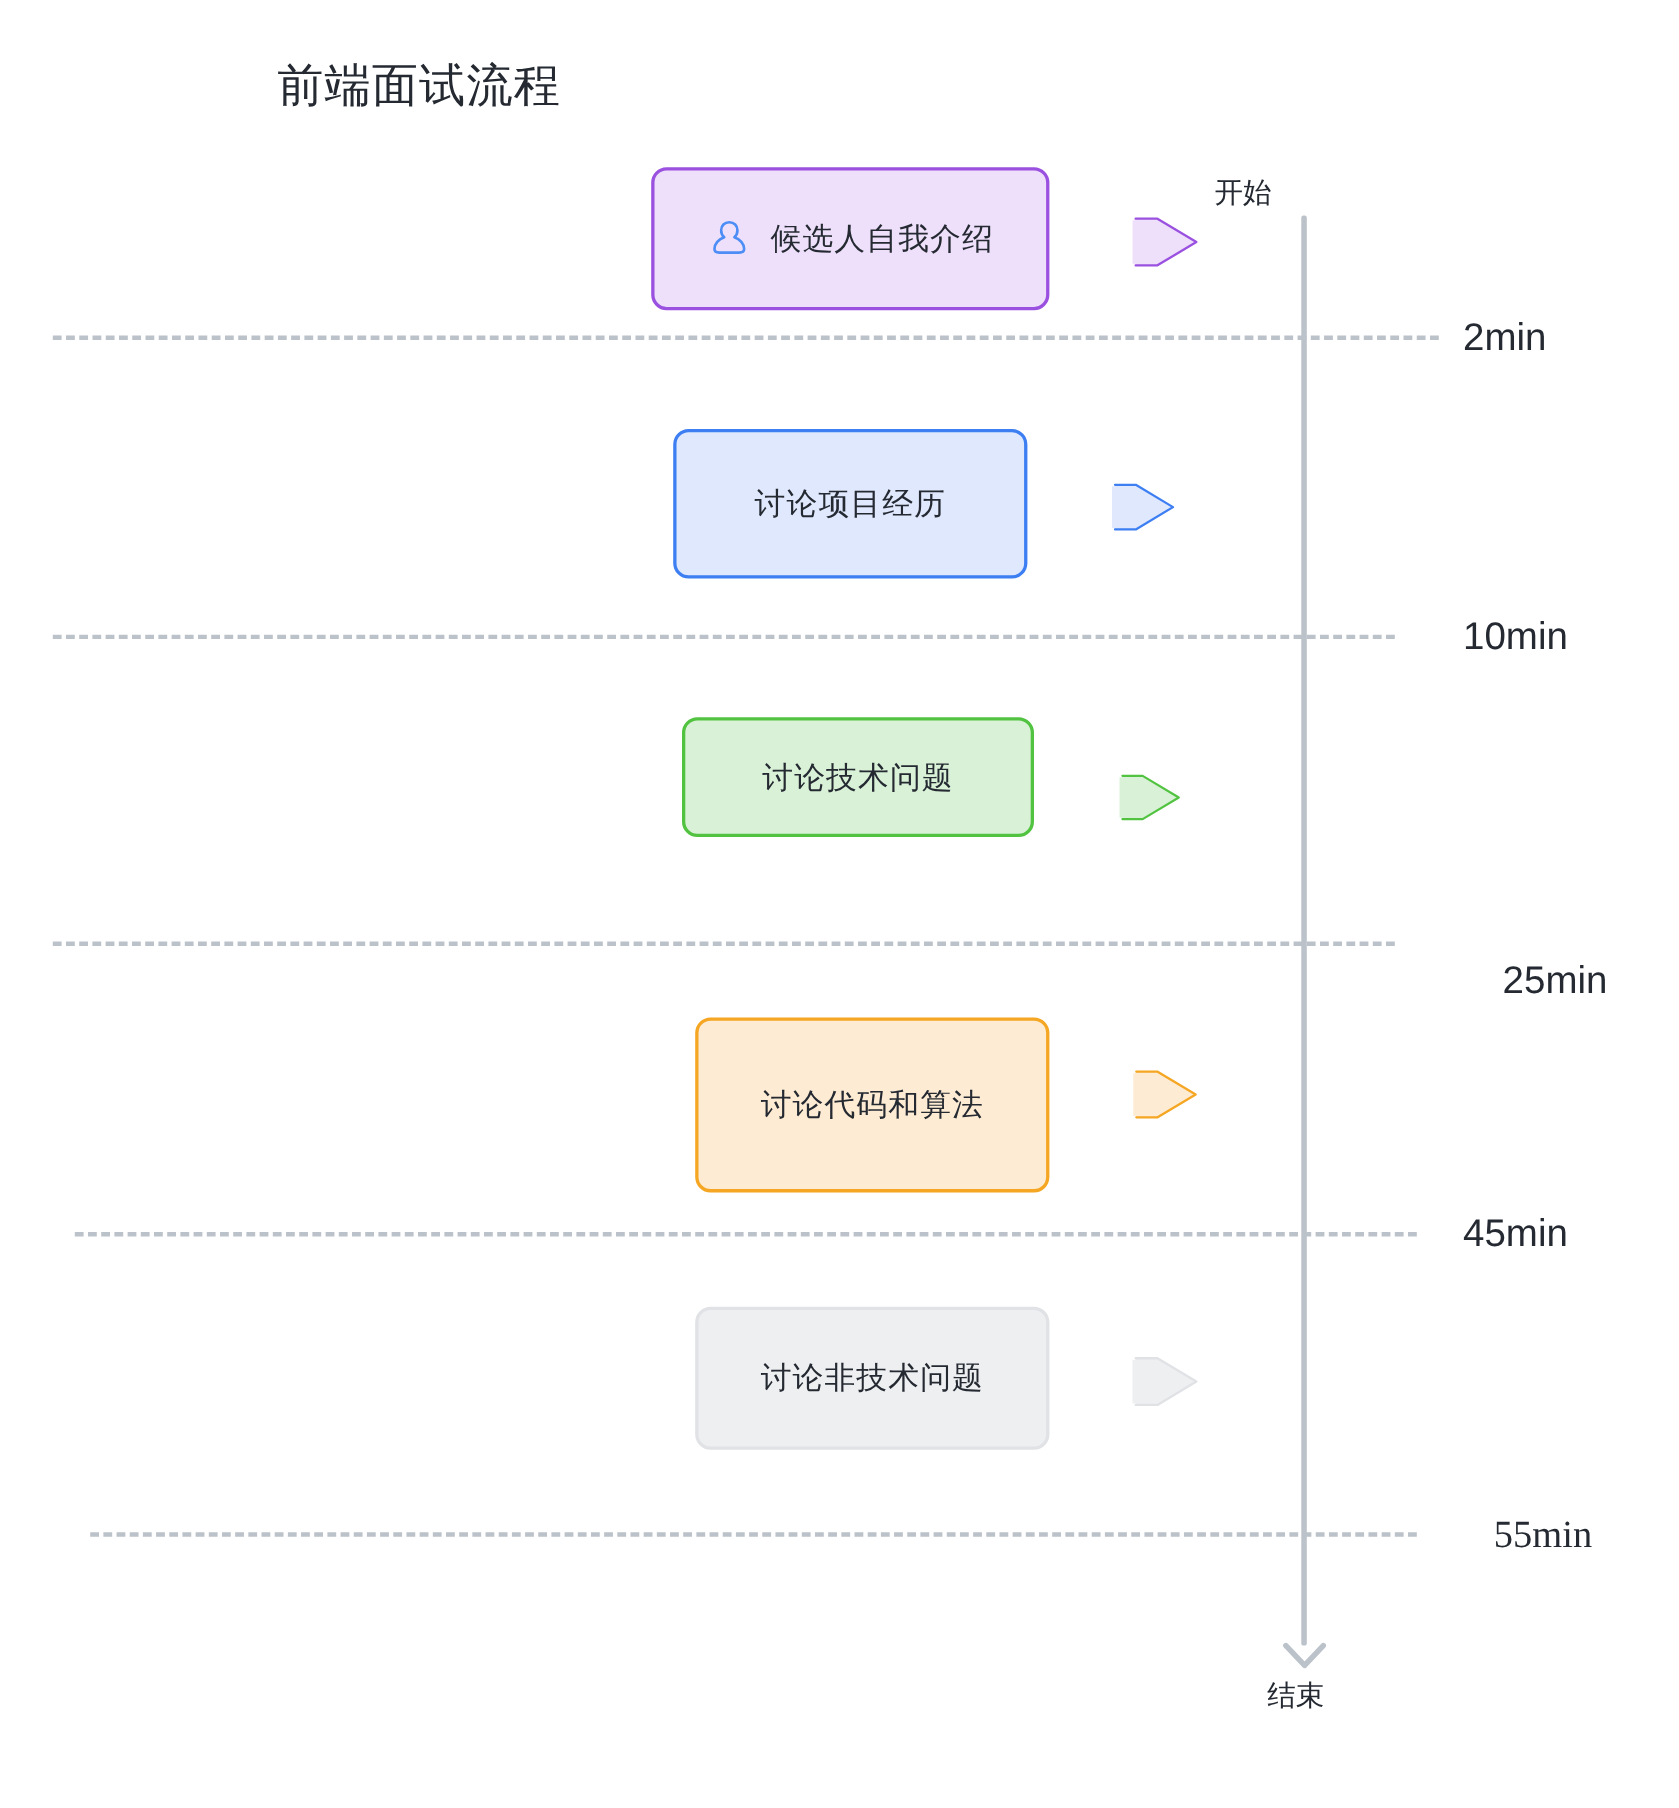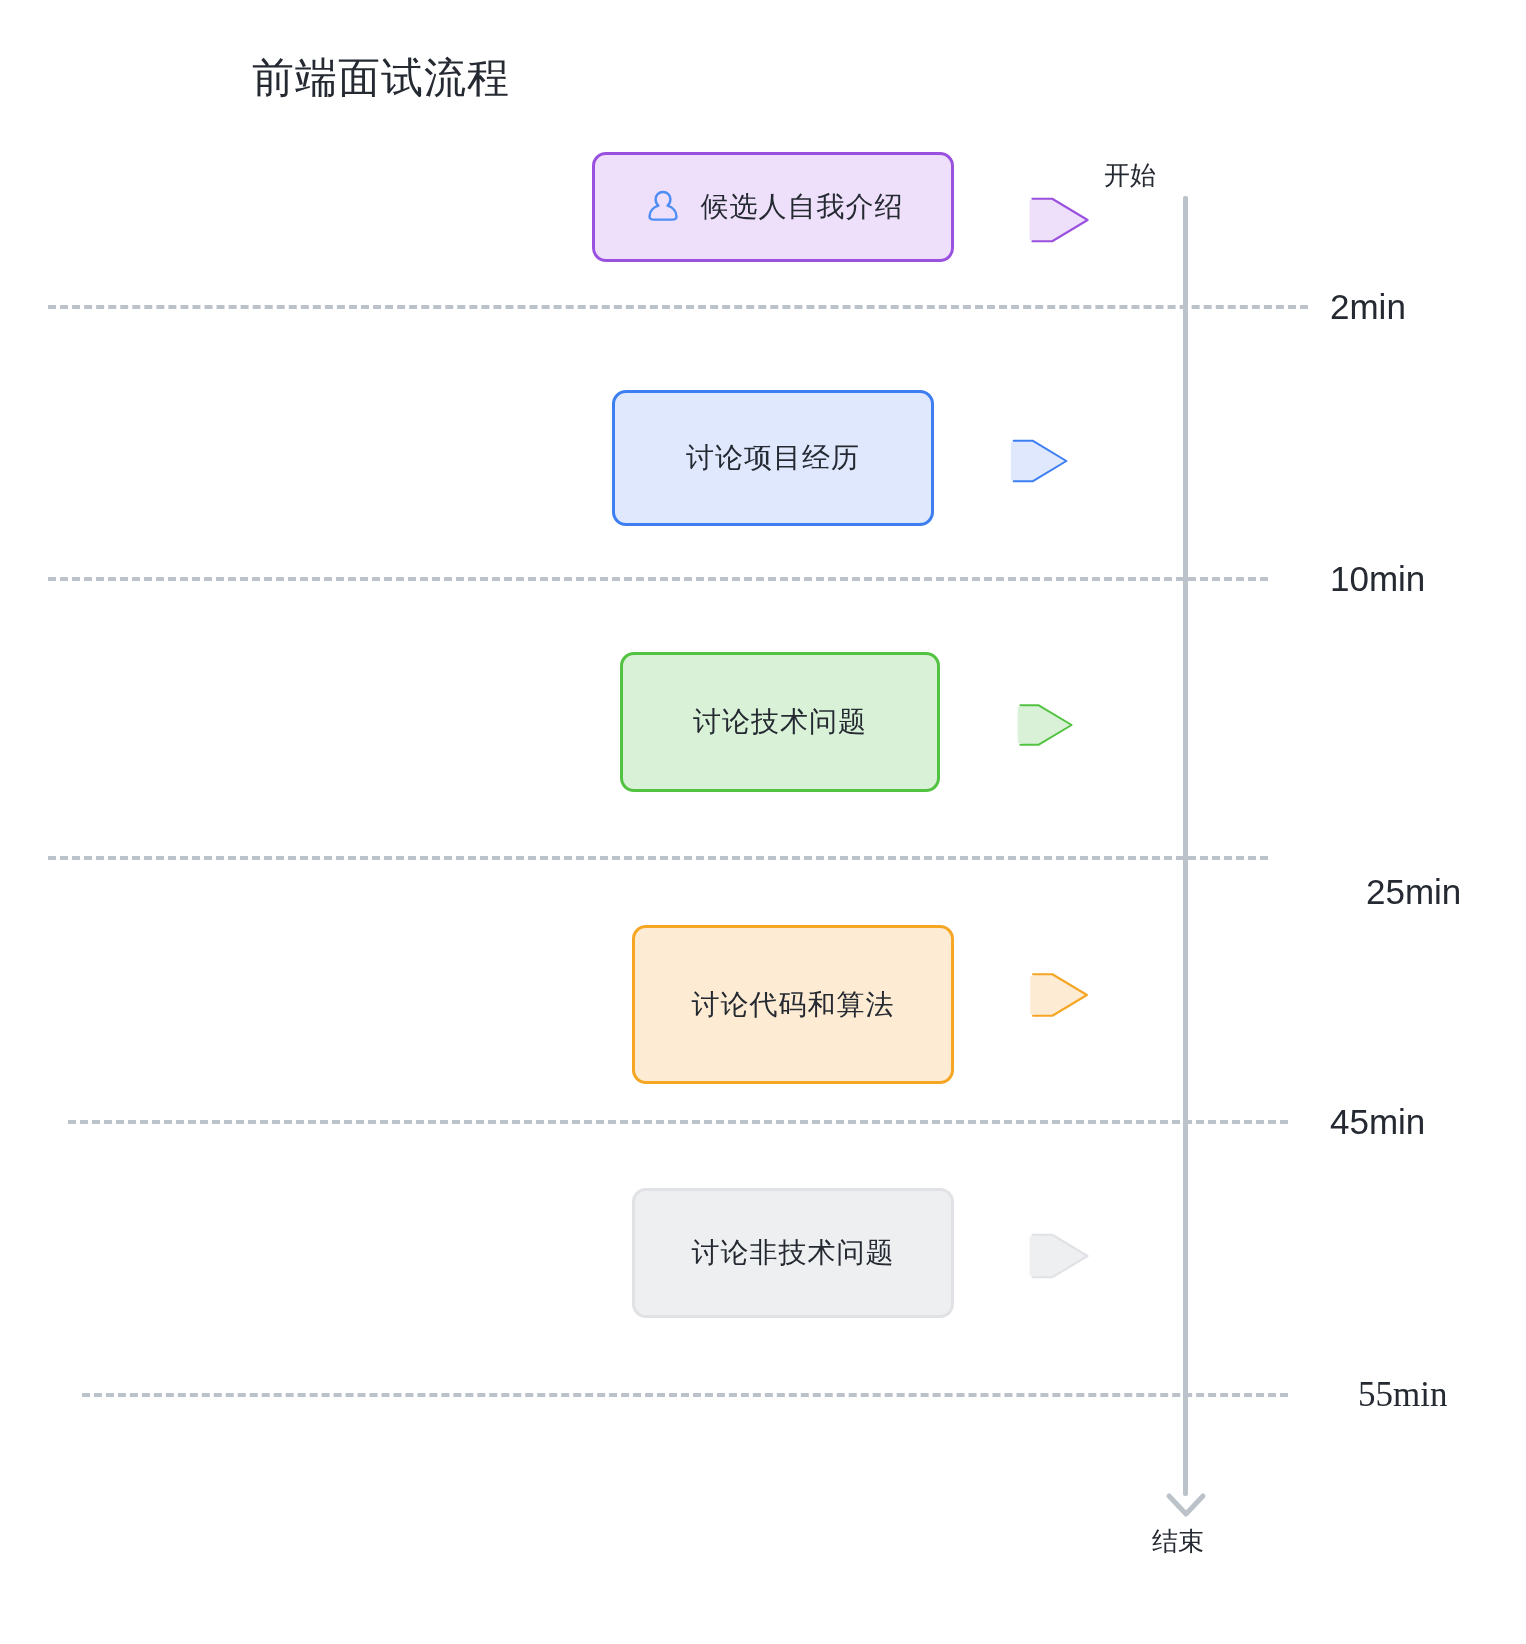--- a/index.html
+++ b/index.html
@@ -156,21 +156,21 @@
       <div class="tick" style="left: 0px; top: 1120px; width: 1526px;">
         <div class="dash" style="left: 68px; width: 1220px; border-top-color: rgb(188, 194, 201);"></div>
         <div class="tick-label" style="left: 1330px; top: -18px;">45min</div>
       </div>
       <div class="tick" style="left: 0px; top: 1393px; width: 1526px;">
         <div class="dash" style="left: 82px; width: 1206px; border-top-color: rgb(188, 194, 201);"></div>
         <div class="tick-label" style="left: 1358px; top: -18px; font-family: Liberation Serif, serif;">55min</div>
       </div>
     </div>
   <div id="bubbles-layer">
-      <div class="bubble-wrap" style="left: 592px; top: 152px; width: 362px; height: 110px;">
+      <div class="bubble-wrap" style="left: 592px; top: 152px; width: 362px; height: 130px;">
         <div class="bubble" style="background: rgb(238, 224, 251); border-color: rgb(155, 81, 224);">
           <div class="bubble-inner">
             <span>
               <svg class="user-icon" viewBox="0 0 40 40" aria-hidden="true">
                 <path d="M20 5 C15.6 5 12.6 8.2 12.6 12.3 C12.6 15 13.7 17.3 15.4 18.7 C10.3 20.4 6.5 24.6 6.5 29.4 C6.5 31.6 8.3 32.6 11 32.6 L29 32.6 C31.7 32.6 33.5 31.6 33.5 29.4 C33.5 24.6 29.7 20.4 24.6 18.7 C26.3 17.3 27.4 15 27.4 12.3 C27.4 8.2 24.4 5 20 5 Z" fill="none" stroke="#4d8df6" stroke-width="2.4" stroke-linejoin="round"></path>
               </svg>
             </span>
             <span class="bubble-label">候选人自我介绍</span>
           </div>
           <div style="position: absolute; right: -76px; top: 0px; width: 78px; height: 130px;">
@@ -189,21 +189,21 @@
           </div>
           <div style="position: absolute; right: -76px; top: 0px; width: 78px; height: 136px;">
             <svg class="tail" width="78" height="136" viewBox="0 0 78 136" aria-hidden="true">
               <path d="M0,38 L28,38 L78,68 L28,98 L0,98 Z" fill="#dfe8fd" stroke="none"></path>
               <path d="M0,38 L28,38 L78,68 L28,98 L0,98" fill="none" stroke="#3d7ff2" stroke-width="3" stroke-linejoin="round" stroke-linecap="round"></path>
               <rect x="-4" y="40" width="8" height="56" fill="#dfe8fd"></rect>
             </svg>
           </div>
         </div>
       </div>
-      <div class="bubble-wrap" style="left: 620px; top: 652px; width: 320px; height: 140px;">
+      <div class="bubble-wrap" style="left: 620px; top: 652px; width: 320px; height: 109px;">
         <div class="bubble" style="background: rgb(217, 242, 215); border-color: rgb(82, 195, 65);">
           <div class="bubble-inner">
             <span class="bubble-label">讨论技术问题</span>
           </div>
           <div style="position: absolute; right: -76px; top: 0px; width: 78px; height: 140px;">
             <svg class="tail" width="78" height="140" viewBox="0 0 78 140" aria-hidden="true">
               <path d="M0,40 L28,40 L78,70 L28,100 L0,100 Z" fill="#d9f2d7" stroke="none"></path>
               <path d="M0,40 L28,40 L78,70 L28,100 L0,100" fill="none" stroke="#52c341" stroke-width="3" stroke-linejoin="round" stroke-linecap="round"></path>
               <rect x="-4" y="42" width="8" height="56" fill="#d9f2d7"></rect>
             </svg>

